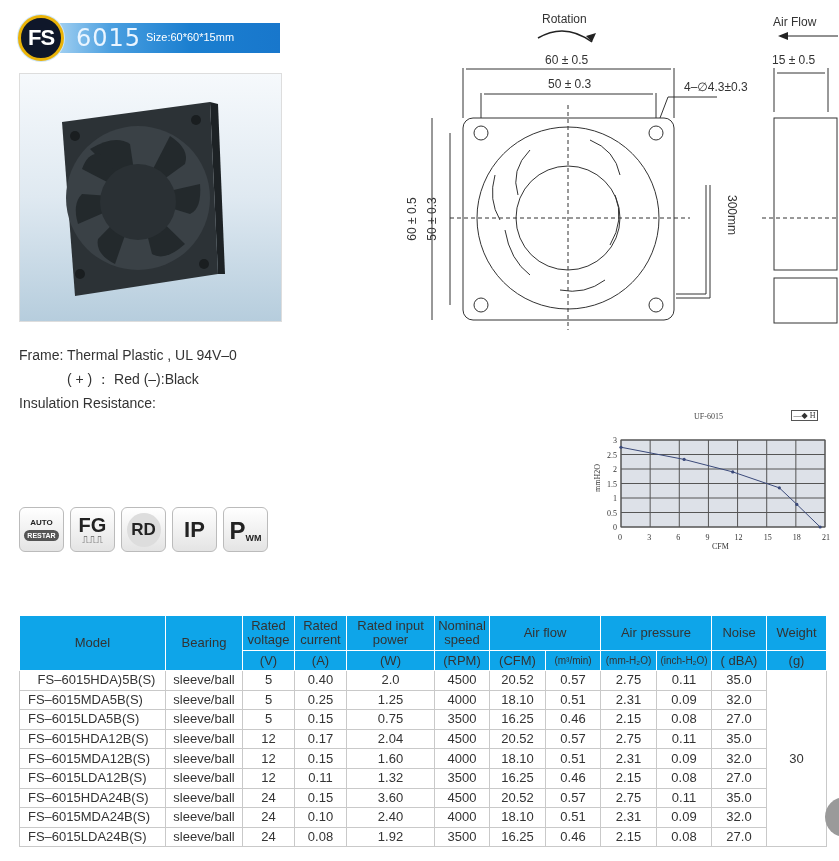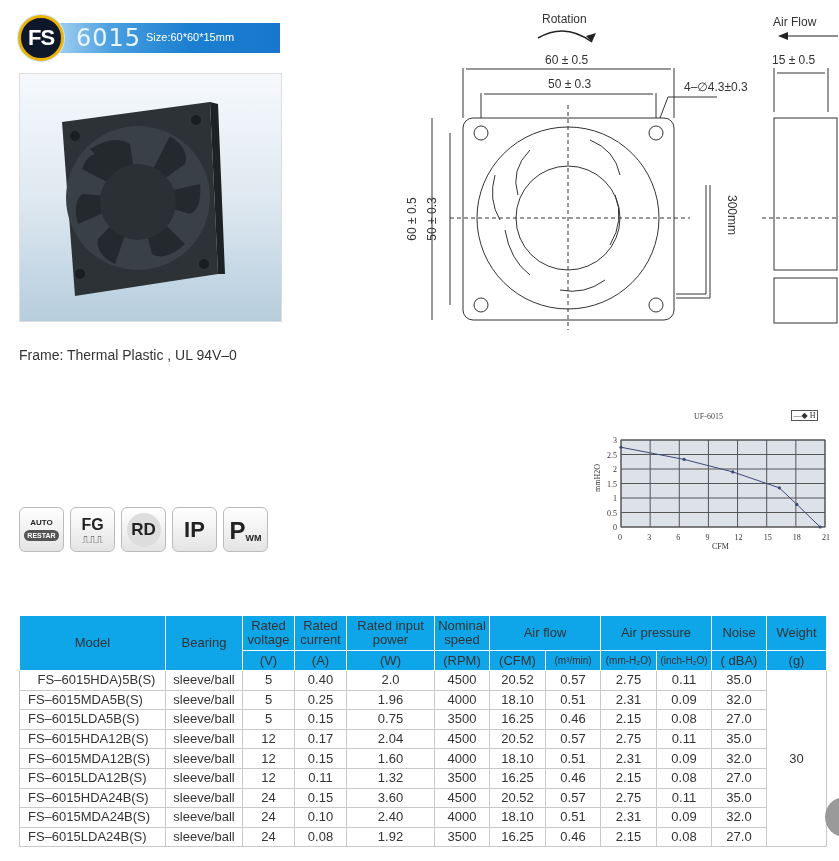--- a/index.html
+++ b/index.html
@@ -136,29 +136,31 @@
   <div class="abs" style="left:138px;top:77px;font-size:12px;">50 ± 0.3</div>
   <div class="abs" style="left:274px;top:80px;font-size:12px;">4–∅4.3±0.3</div>
   <div class="abs" style="left:362px;top:53px;font-size:12px;">15 ± 0.5</div>
   <div class="abs" style="left:-20px;top:212px;font-size:12px;transform:rotate(-90deg);">60 ± 0.5</div>
   <div class="abs" style="left:0px;top:212px;font-size:12px;transform:rotate(-90deg);">50 ± 0.3</div>
   <div class="abs" style="left:302px;top:208px;font-size:12px;transform:rotate(90deg);">300mm</div>
 </div>
 
 <div class="abs specs">
   <div>Frame: Thermal Plastic , UL 94V–0</div>
+  <div class="indent">( + ) ： Red  (–):Black</div>
+  <div>Insulation Resistance:</div>
 </div>
 
 <div class="abs badges">
   <div class="badge">
     <span style="font-size:8px;">AUTO</span>
     <span style="font-size:7px;background:#555;color:#fff;border-radius:8px;padding:2px 3px;margin-top:3px;">RESTAR</span>
   </div>
   <div class="badge">
-    <span style="font-size:16px;line-height:20px;">FG</span>
+    <span style="font-size:20px;line-height:20px;">FG</span>
     <span style="font-size:10px;line-height:10px;font-weight:normal;">⎍⎍⎍</span>
   </div>
   <div class="badge">
     <span style="font-size:17px;width:34px;height:34px;border-radius:50%;background:#ddd;display:flex;align-items:center;justify-content:center;">RD</span>
   </div>
   <div class="badge">
     <span style="font-size:22px;">IP</span>
   </div>
   <div class="badge" style="flex-direction:row;align-items:flex-end;padding-bottom:8px;">
     <span style="font-size:24px;line-height:24px;">P</span>
@@ -278,21 +280,21 @@
         <td>2.75</td>
         <td>0.11</td>
         <td>35.0</td>
         <td rowspan="9">30</td>
       </tr>
       <tr>
         <td style="text-align: left; padding-left: 8px;">FS–6015MDA5B(S)</td>
         <td>sleeve/ball</td>
         <td>5</td>
         <td>0.25</td>
-        <td>1.96</td>
+        <td>1.25</td>
         <td>4000</td>
         <td>18.10</td>
         <td>0.51</td>
         <td>2.31</td>
         <td>0.09</td>
         <td>32.0</td>
       </tr>
       <tr>
         <td style="text-align: left; padding-left: 8px;">FS–6015LDA5B(S)</td>
         <td>sleeve/ball</td>

